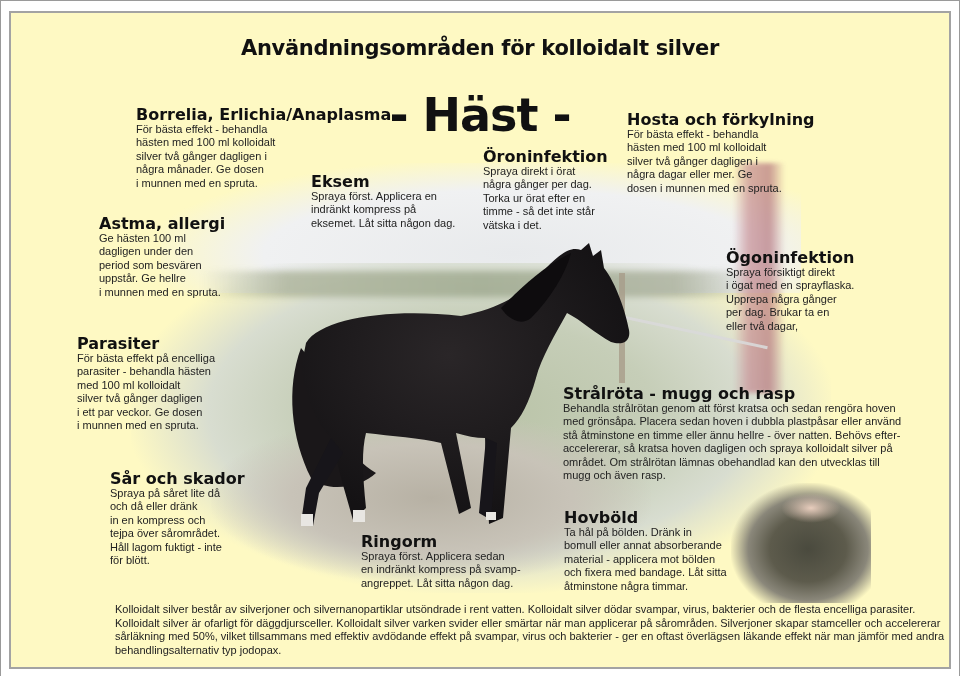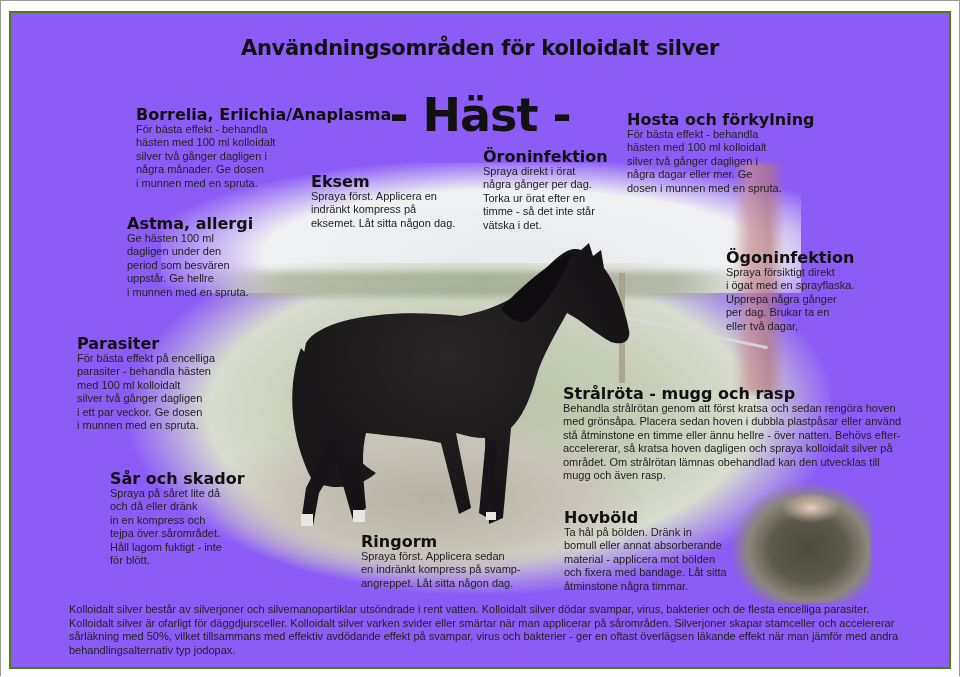--- a/index.html
+++ b/index.html
@@ -9,21 +9,21 @@
     font-family:"Liberation Sans", "DejaVu Sans", sans-serif;
     color:#1a1a1a;
   }
   .outer-edge {
     position:absolute; left:0; top:0; width:958px; height:675px;
     border-top:1px solid #9a9a9a; border-left:1px solid #9a9a9a;
     border-right:2px solid #9a9a9a;
   }
   .frame {
     position:absolute; left:9px; top:11px; width:938px; height:654px;
-    border:2px solid #4d7c0f; background:#8b5cf6; overflow:hidden;
+    border:2px solid #a3a3a3; background:#fef9c3; overflow:hidden;
   }
   
   .photo { position:absolute; left:0; top:0; width:938px; height:654px; pointer-events:none; }
   .sky {
     position:absolute; left:150px; top:150px; width:640px; height:130px;
     background:radial-gradient(ellipse at 55% 70%, #e8eaec 0%, #f0f1f2 50%, rgba(255,255,255,0) 75%);
   }
   .field {
     position:absolute; left:120px; top:250px; width:700px; height:330px;
     background:radial-gradient(ellipse at 50% 45%, #b9c3a7 0%, #c6ceb8 35%, #d8ddd0 55%, rgba(255,255,255,0) 72%);
@@ -72,21 +72,21 @@
   .block h3 {
     margin:0; font-family:"DejaVu Sans", sans-serif; font-weight:bold;
     font-size:16px; line-height:16px; color:#111; white-space:nowrap;
   }
   .block .line {
     display:block; font-size:11px; line-height:13.4px; color:#222; white-space:nowrap;
   }
   .footer {
     position:absolute; left:58px; top:590px; width:860px;
   }
-  .footer .line { display:block; font-size:11px; line-height:13.6px; color:#222; white-space:nowrap; }
+  .footer .line { display:block; font-size:11px; line-height:13.6px; color:#222; white-space:nowrap;margin-left:46px; }
 </style>
 </head>
 <body>
 
 <div class="outer-edge"></div>
 
 <div class="frame">
 
   <div class="photo">
     <div class="sky"></div>
@@ -153,21 +153,21 @@
 
   <div class="block" style="left:616px; top:99px;">
     <h3>Hosta och förkylning</h3>
     <span class="line">För bästa effekt - behandla</span>
     <span class="line">hästen med 100 ml kolloidalt</span>
     <span class="line">silver två gånger dagligen i</span>
     <span class="line">några dagar eller mer. Ge</span>
     <span class="line">dosen i munnen med en spruta.</span>
   </div>
 
-  <div class="block" style="left:88px; top:203px;margin-left:28px;">
+  <div class="block" style="left:88px; top:203px;">
     <h3>Astma, allergi</h3>
     <span class="line">Ge hästen 100 ml</span>
     <span class="line">dagligen under den</span>
     <span class="line">period som besvären</span>
     <span class="line">uppstår. Ge hellre</span>
     <span class="line">i munnen med en spruta.</span>
   </div>
 
   <div class="block" style="left:715px; top:237px;">
     <h3>Ögoninfektion</h3>

